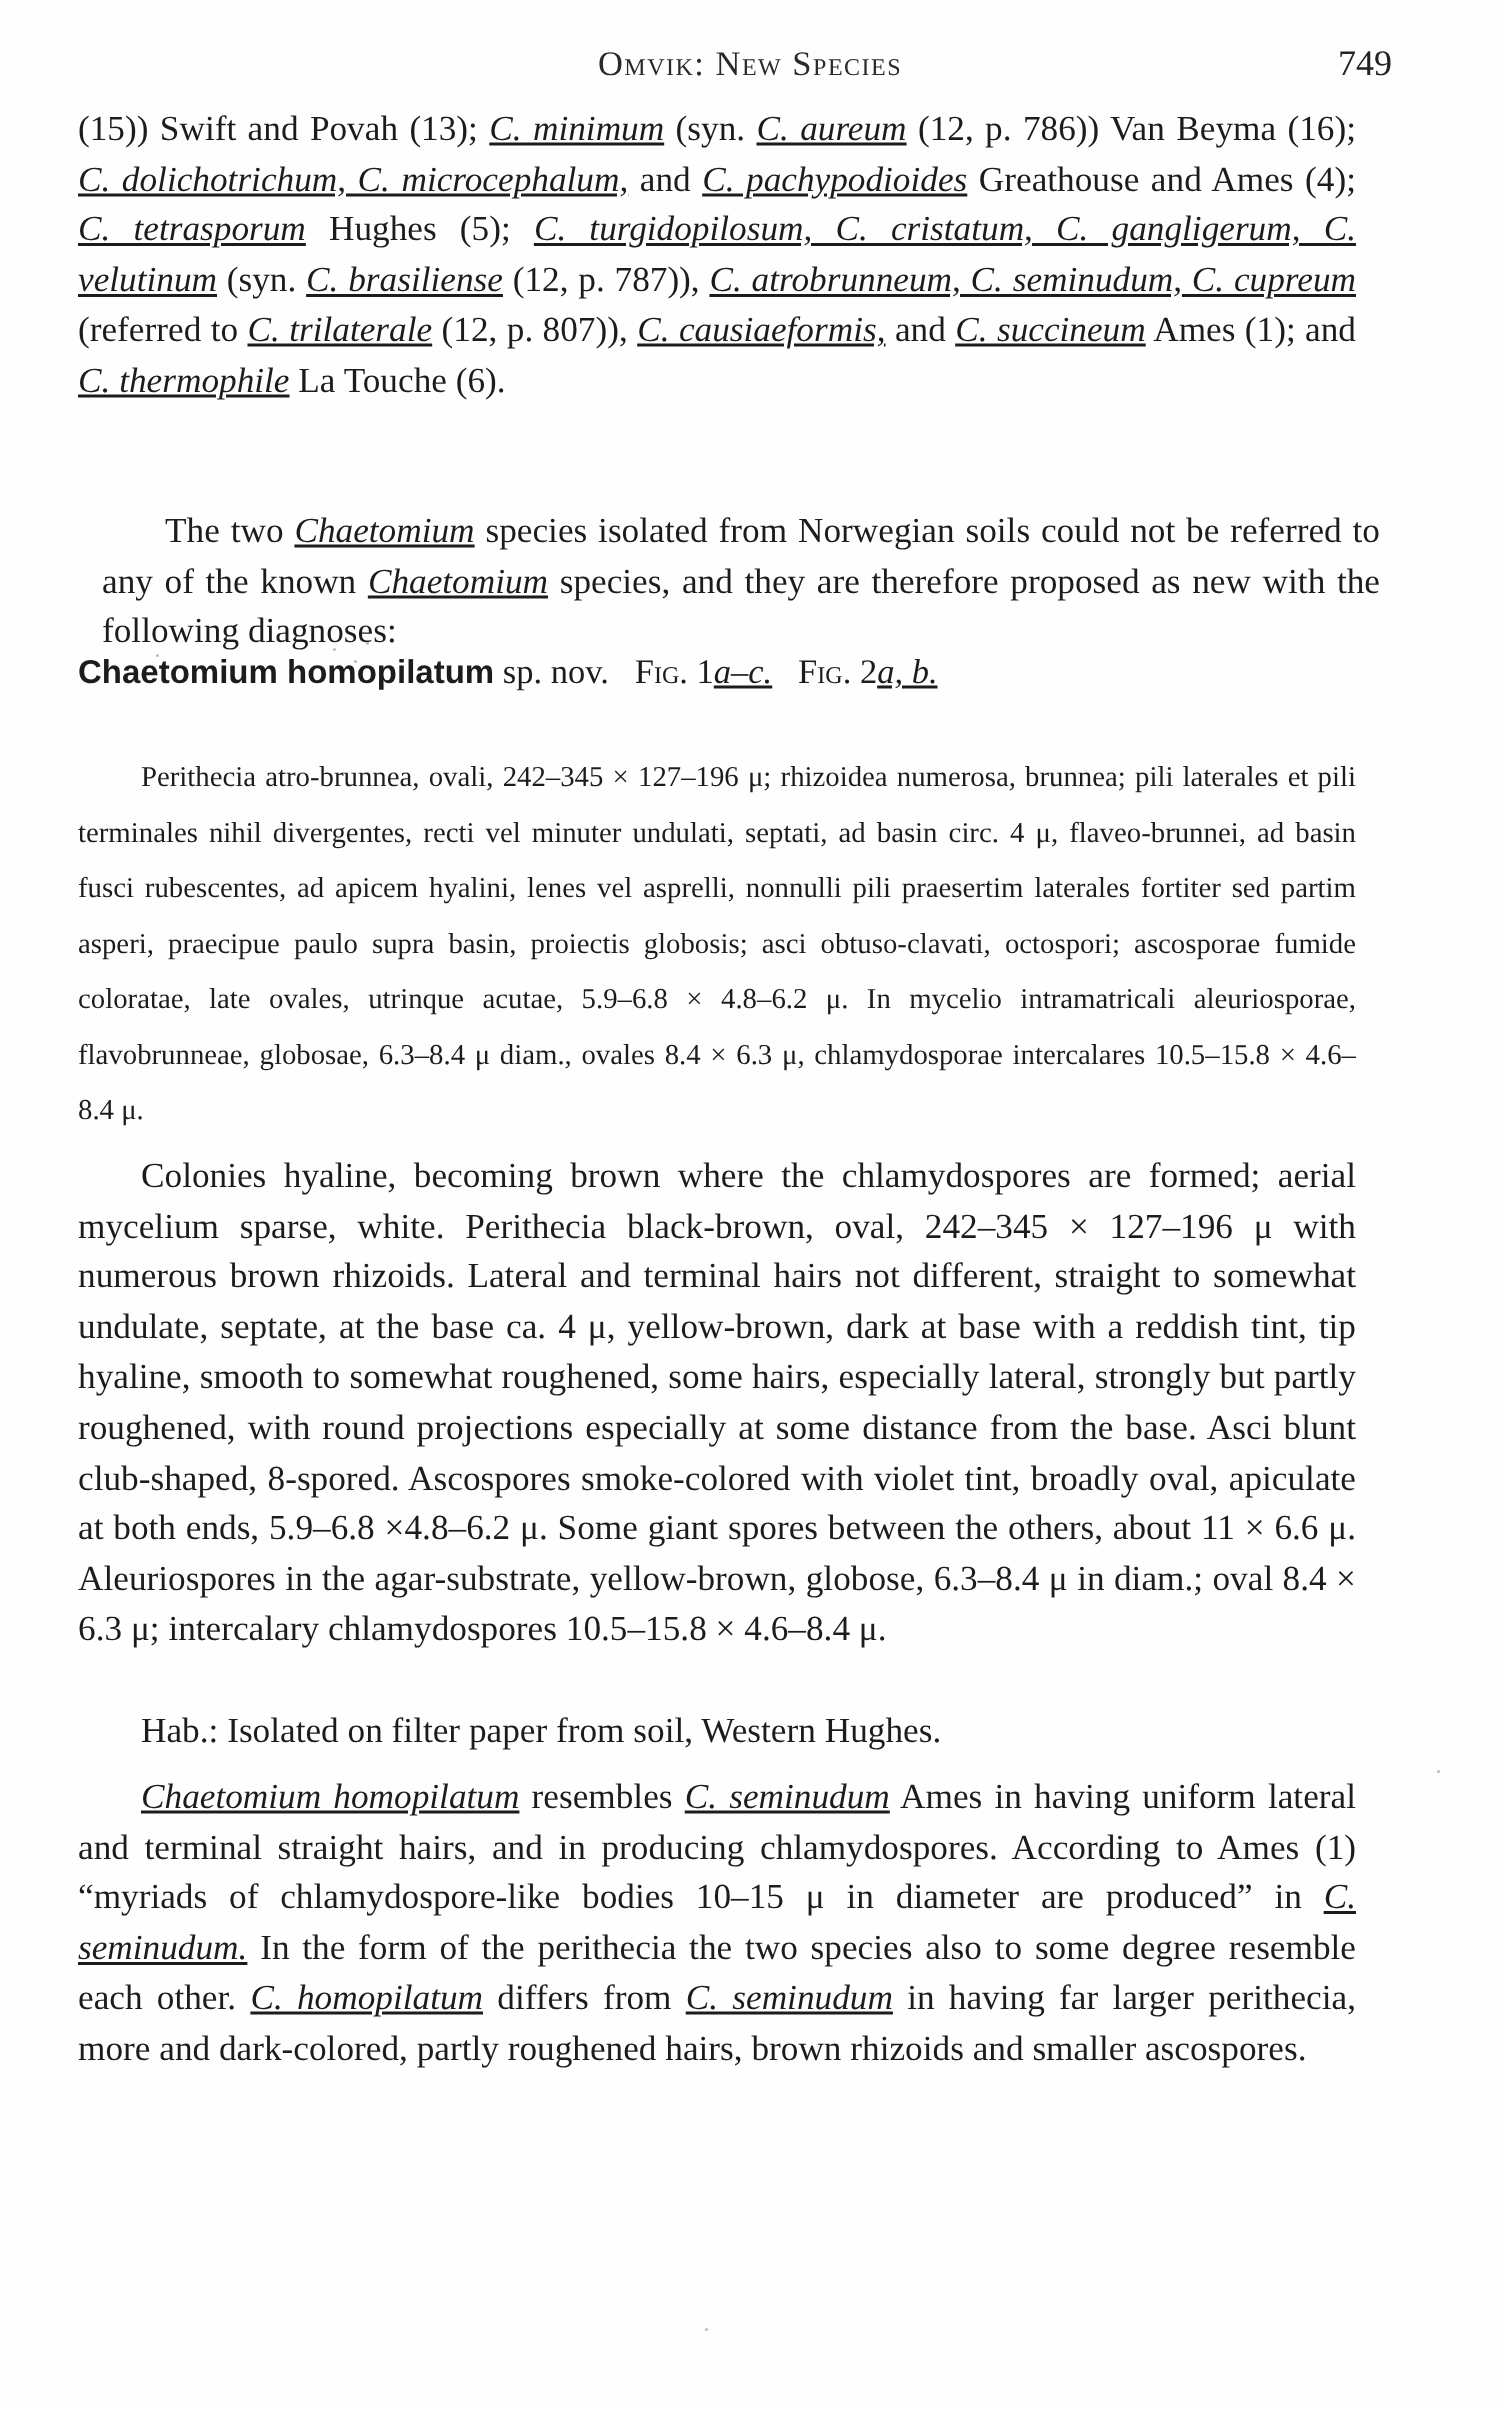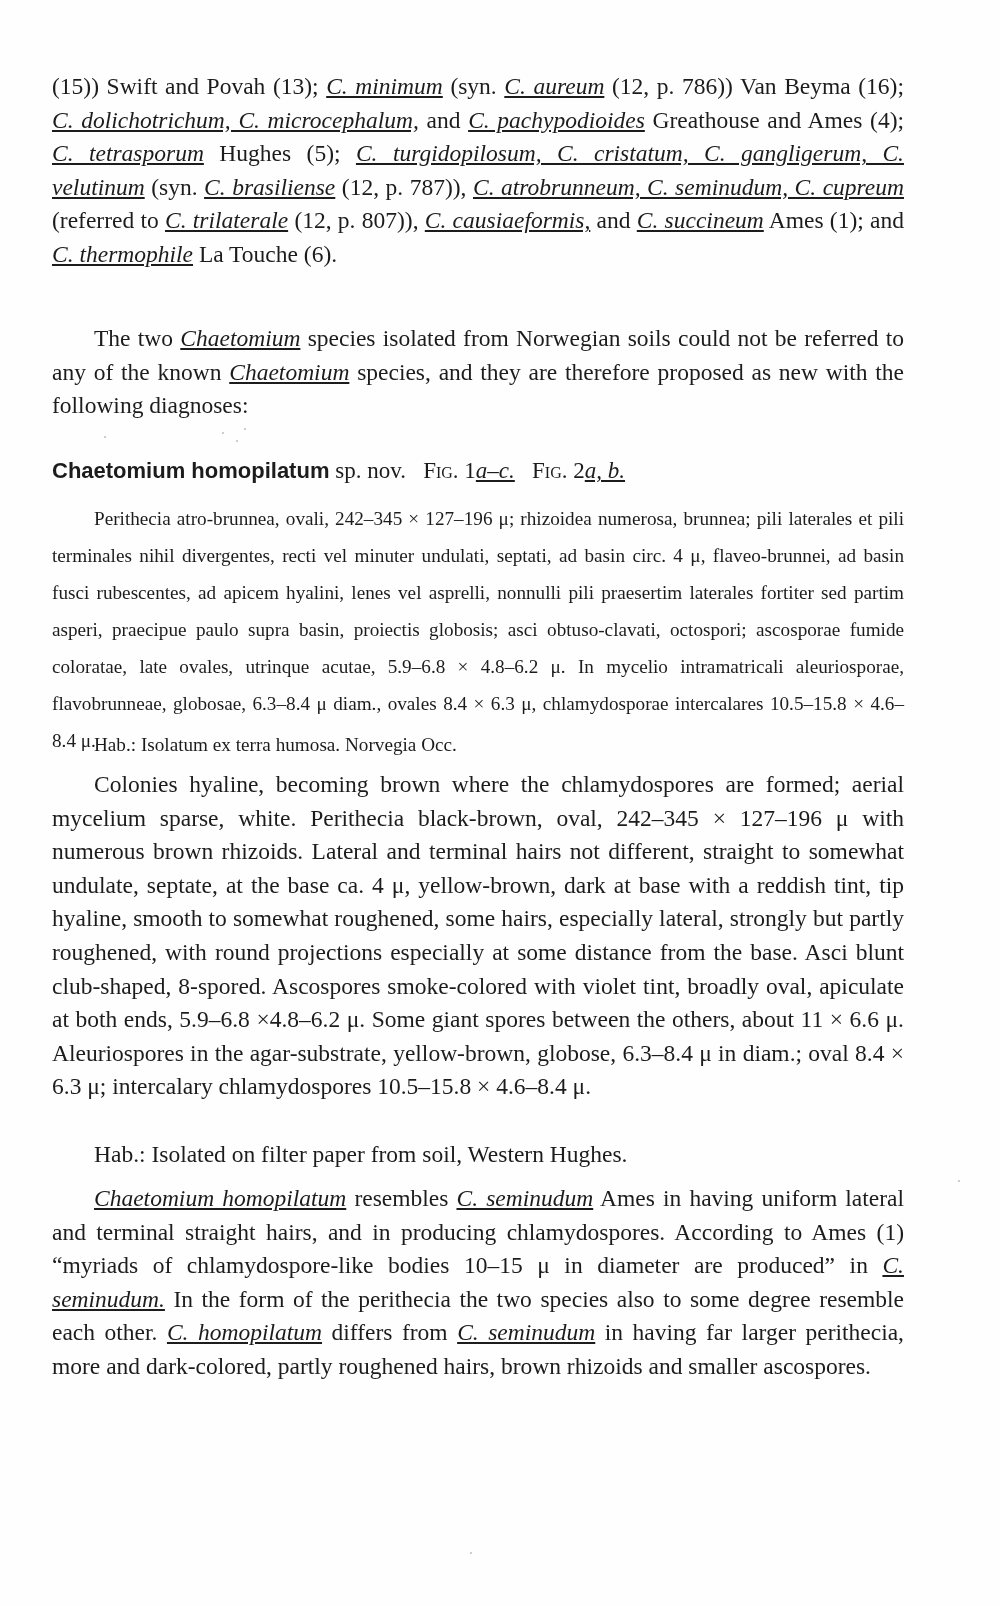--- a/index.html
+++ b/index.html
@@ -9,43 +9,46 @@
   .header { position: absolute; top: 30px; left: 0; width: 1000px; height: 36px; }
   .running-head { position: absolute; left: 0; width: 1000px; text-align: center; top: 0;
                   font-size: 23px; font-variant: small-caps; letter-spacing: 1px; color: #2a2a2a; }
   .page-number { position: absolute; right: 72px; top: 0; font-size: 24px; color: #222; }
   .block { position: absolute; left: 52px; width: 852px; text-align: justify; }
   .body-text { font-size: 23.5px; line-height: 33.6px; }
   .latin { font-size: 19.2px; line-height: 37px; }
   .indent { text-indent: 42px; }
   .hab { padding-left: 42px; }
   .it { font-style: italic; text-decoration: underline; }
-  .heading { position: absolute; left: 52px; top: 458px; font-size: 23px; white-space: nowrap; }
+  .heading { position: absolute; left: 52px; top: 435px; font-size: 23px; white-space: nowrap; }
   .heading .sans { font-family: "Liberation Sans", "DejaVu Sans", sans-serif; font-weight: 600; font-size: 22px; }
   .sc { font-variant: small-caps; }
   .speck { position: absolute; width: 2px; height: 2px; background: #bbb; border-radius: 1px; }
 </style>
 </head>
 <body>
 
 <div class="page">
 
+  <div class="header">
+    <div class="running-head">Omvik: New Species</div>
+    <div class="page-number">749</div>
+  </div>
 
   <p class="block body-text" style="top:70px; margin:0;"><span>(15)) Swift and Povah (13); </span><span class="it">C. minimum</span><span> (syn. </span><span class="it">C. aureum</span><span> (12, p. 786)) Van Beyma (16); </span><span class="it">C. dolichotrichum, C. microcephalum,</span><span> and </span><span class="it">C. pachypodioides</span><span> Greathouse and Ames (4); </span><span class="it">C. tetrasporum</span><span> Hughes (5); </span><span class="it">C. turgidopilosum, C. cristatum, C. gangligerum, C. velutinum</span><span> (syn. </span><span class="it">C. brasiliense</span><span> (12, p. 787)), </span><span class="it">C. atrobrunneum, C. seminudum, C. cupreum</span><span> (referred to </span><span class="it">C. trilaterale</span><span> (12, p. 807)), </span><span class="it">C. causiaeformis,</span><span> and </span><span class="it">C. suc­cineum</span><span> Ames (1); and </span><span class="it">C. thermophile</span><span> La Touche (6).</span></p>
 
-  <p class="block body-text indent" style="top:322px; margin:0;"><span>The two </span><span class="it">Chaetomium</span><span> species isolated from Norwegian soils could not be referred to any of the known </span><span class="it">Chaetomium</span><span> species, and they are therefore proposed as new with the following diagnoses:</span></p>
+  <p class="block body-text indent" style="top:322px; margin:16px;"><span>The two </span><span class="it">Chaetomium</span><span> species isolated from Norwegian soils could not be referred to any of the known </span><span class="it">Chaetomium</span><span> species, and they are therefore proposed as new with the following diagnoses:</span></p>
 
   <div class="heading">
     <span class="sans">Chaetomium homopilatum</span><span> sp. nov.</span>
     &nbsp;&nbsp;<span class="sc">Fig.</span><span> 1</span><span class="it">a–c.</span>
     &nbsp;&nbsp;<span class="sc">Fig.</span><span> 2</span><span class="it">a, b.</span>
   </div>
 
   <p class="block latin indent" style="top:500px; margin:0;"><span>Perithecia atro-brunnea, ovali, 242–345 × 127–196 μ; rhizoidea numerosa, brunnea; pili laterales et pili terminales nihil divergentes, recti vel minuter undulati, septati, ad basin circ. 4 μ, flaveo-brunnei, ad basin fusci rubescentes, ad apicem hyalini, lenes vel asprelli, nonnulli pili praesertim laterales fortiter sed partim asperi, praecipue paulo supra basin, proiectis globosis; asci obtuso-clavati, octo­spori; ascosporae fumide coloratae, late ovales, utrinque acutae, 5.9–6.8 × 4.8–6.2 μ. In mycelio intramatricali aleuriosporae, flavobrunneae, globosae, 6.3–8.4 μ diam., ovales 8.4 × 6.3 μ, chlamydosporae intercalares 10.5–15.8 × 4.6–8.4 μ.</span></p>
-  <p class="block latin hab" style="top:726px; margin:0;">Hab.: Isolatum ex terra humosa.  Norvegia Occ.</p>
 
   <p class="block body-text indent" style="top:768px; margin:0;"><span>Colonies hyaline, becoming brown where the chlamydospores are formed; aerial mycelium sparse, white.  Perithecia black-brown, oval, 242–345 × 127–196 μ with numerous brown rhizoids.  Lateral and ter­minal hairs not different, straight to somewhat undulate, septate, at the base ca. 4 μ, yellow-brown, dark at base with a reddish tint, tip hyaline, smooth to somewhat roughened, some hairs, especially lateral, strongly but partly roughened, with round projections especially at some distance from the base.  Asci blunt club-shaped, 8-spored.  Ascospores smoke-colored with violet tint, broadly oval, apiculate at both ends, 5.9–6.8 ×4.8–6.2 μ. Some giant spores between the others, about 11 × 6.6 μ.  Aleuriospores in the agar-substrate, yellow-brown, globose, 6.3–8.4 μ in diam.; oval 8.4 × 6.3 μ; intercalary chlamydospores 10.5–15.8 × 4.6–8.4 μ.</span></p>
   <p class="block body-text hab" style="top:1138px; margin:0;">Hab.: Isolated on filter paper from soil, Western Hughes.</p>
 
   <p class="block body-text indent" style="top:1182px; margin:0;"><span class="it">Chaetomium homopilatum</span><span> resembles </span><span class="it">C. seminudum</span><span> Ames in having uniform lateral and terminal straight hairs, and in producing chlamydo­spores.  According to Ames (1) “myriads of chlamydospore-like bodies 10–15 μ in diameter are produced” in </span><span class="it">C. seminudum.</span><span>  In the form of the perithecia the two species also to some degree resemble each other.  </span><span class="it">C. homopilatum</span><span> differs from </span><span class="it">C. seminudum</span><span> in having far larger perithecia, more and dark-colored, partly roughened hairs, brown rhizoids and smaller ascospores.</span></p>
 
   <span class="speck" style="left:104px; top:436px;"></span>
   <span class="speck" style="left:222px; top:432px;"></span>
   <span class="speck" style="left:236px; top:440px;"></span>
   <span class="speck" style="left:244px; top:428px;"></span>

